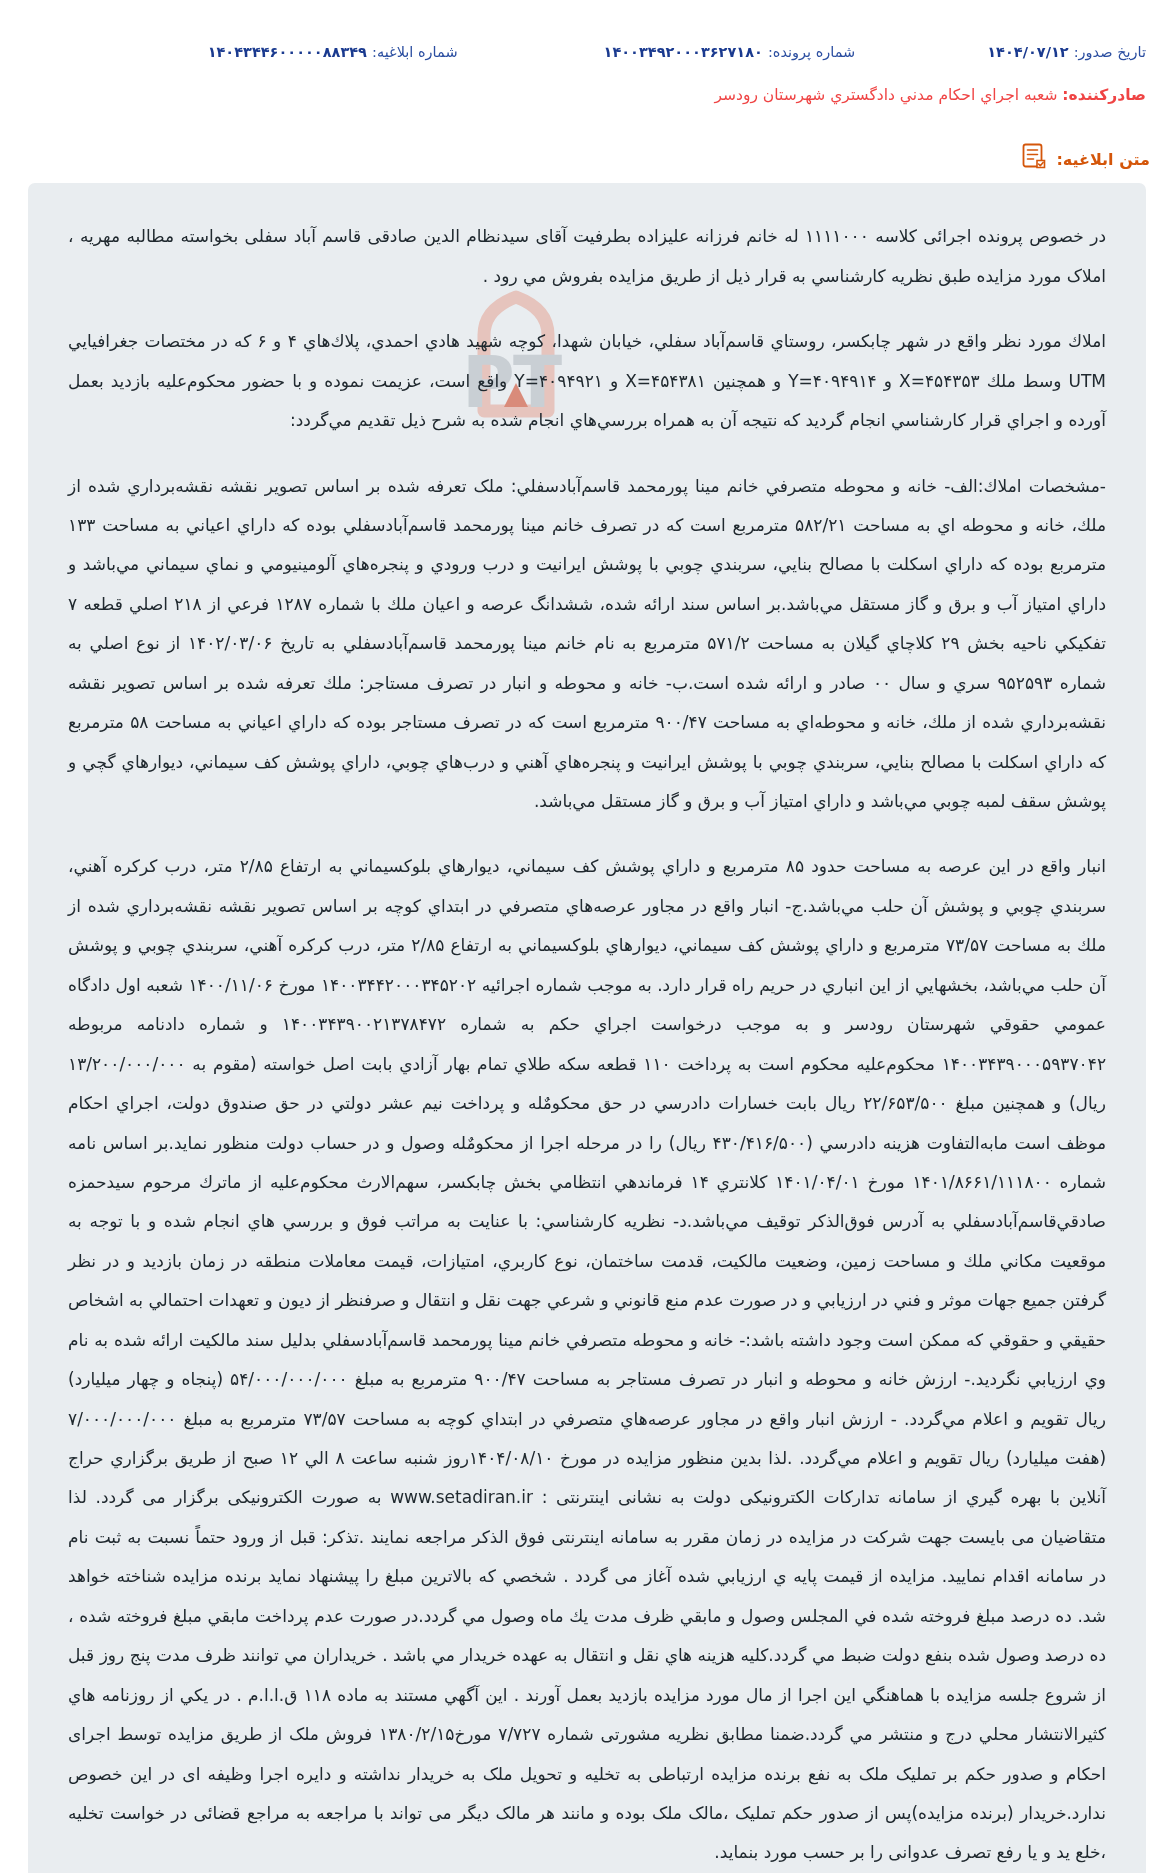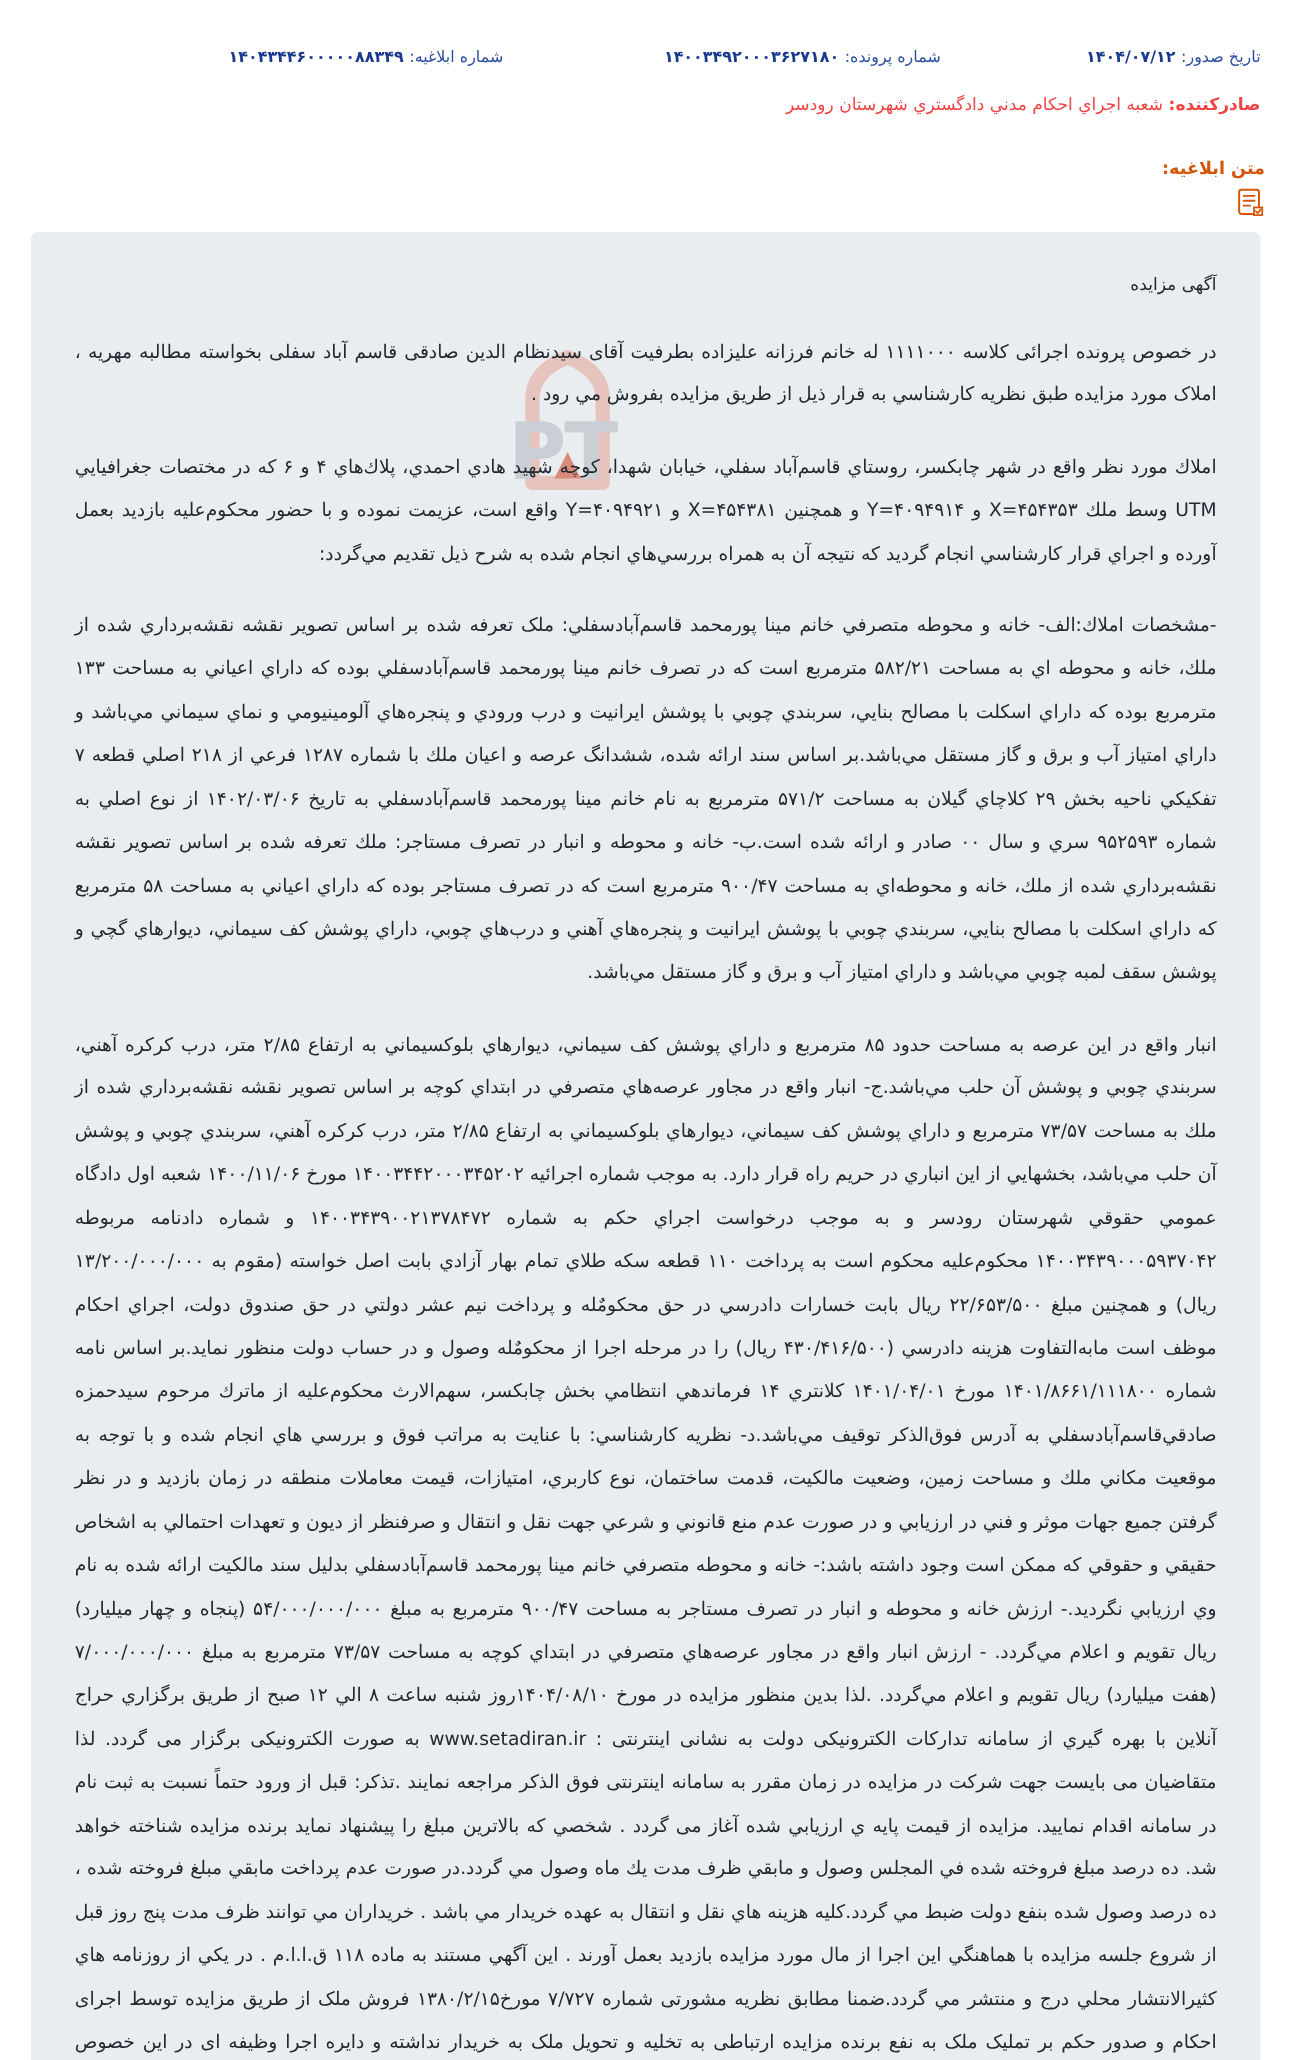--- a/index.html
+++ b/index.html
@@ -57,22 +57,22 @@
     color: #ef4444;
   }
   .header-line .hl-value {
     font-weight: 400;
     color: #ef4444;
   }
 
   
   .section-title-row {
     display: flex;
-    flex-direction: column;
-    align-items: flex-start;
+    flex-direction: row;
+    align-items: flex-end;
     justify-content: flex-start;
     padding: 18px 24px 0 28px;
     gap: 9px;
   }
   .section-title-text {
     font-size: 16px;
     font-weight: 700;
     color: #d4560a;
   }
   .doc-icon {
@@ -190,21 +190,20 @@
     <div class="watermark">
       <svg viewBox="0 0 560 150" width="560" height="150" xmlns="http://www.w3.org/2000/svg">
         <path d="M20 132 L20 56 Q20 30 52 18 Q84 30 84 56 L84 132 Z" fill="none" stroke="#e6c4bd" stroke-width="13" stroke-linejoin="round"></path>
         <path d="M40 128 L52 104 L64 128 Z" fill="#d98b7a"></path>
         <text class="wm-text" x="96" y="128">DataTeamGPT</text>
       </svg>
     </div>
 
     <div class="panel-inner">
 
-      <div class="ann-title">آگهی مزایده</div>
 
       <div class="para">در خصوص پرونده اجرائی كلاسه ۱۱۱۱۰۰۰ له خانم فرزانه علیزاده بطرفیت آقای سیدنظام الدین صادقی قاسم آباد سفلی بخواسته مطالبه مهریه ، املاک مورد مزایده طبق نظریه كارشناسي به قرار ذیل از طریق مزایده بفروش مي رود .</div>
       <div class="para">املاك مورد نظر واقع در شهر چابكسر، روستاي قاسم‌آباد سفلي، خیابان شهدا، كوچه شهید هادي احمدي، پلاك‌هاي ۴ و ۶  كه در مختصات جغرافیایي UTM وسط ملك X=۴۵۴۳۵۳ و Y=۴۰۹۴۹۱۴ و همچنین X=۴۵۴۳۸۱ و Y=۴۰۹۴۹۲۱ واقع است، عزیمت نموده و با حضور محكوم‌علیه بازدید بعمل آورده و اجراي قرار كارشناسي انجام گردید كه نتیجه آن به همراه بررسي‌هاي انجام شده به شرح ذیل تقدیم مي‌گردد:</div>
       <div class="para">-مشخصات املاك:الف- خانه و محوطه متصرفي خانم مینا پورمحمد قاسم‌آبادسفلي: ملک تعرفه شده بر اساس تصویر نقشه نقشه‌برداري شده از ملك، خانه و محوطه اي به مساحت ۵۸۲/۲۱ مترمربع است كه در تصرف خانم مینا پورمحمد قاسم‌آبادسفلي بوده كه داراي اعیاني به مساحت ۱۳۳ مترمربع بوده كه داراي اسكلت با مصالح بنایي، سربندي چوبي با پوشش ایرانیت و درب ورودي و پنجره‌هاي آلومینیومي و نماي سیماني مي‌باشد و داراي امتیاز آب و برق و گاز مستقل مي‌باشد.بر اساس سند ارائه شده، ششدانگ عرصه و اعیان ملك با شماره ۱۲۸۷ فرعي از ۲۱۸ اصلي قطعه ۷ تفكیكي ناحیه بخش ۲۹ كلاچاي گیلان به مساحت ۵۷۱/۲ مترمربع به نام خانم مینا پورمحمد قاسم‌آبادسفلي به تاریخ ۱۴۰۲/۰۳/۰۶ از نوع اصلي به شماره ۹۵۲۵۹۳ سري و سال ۰۰ صادر و ارائه شده است.ب- خانه و محوطه و انبار در تصرف مستاجر: ملك تعرفه شده بر اساس تصویر نقشه نقشه‌برداري شده از ملك، خانه و محوطه‌اي به مساحت ۹۰۰/۴۷ مترمربع است كه در تصرف مستاجر بوده كه داراي اعیاني به مساحت ۵۸ مترمربع كه داراي اسكلت با مصالح بنایي، سربندي چوبي با پوشش ایرانیت و پنجره‌هاي آهني و درب‌هاي چوبي، داراي پوشش كف سیماني، دیوارهاي گچي و پوشش سقف لمبه چوبي مي‌باشد و داراي امتیاز آب و برق و گاز مستقل مي‌باشد.</div>
       <div class="para">انبار واقع در این عرصه به مساحت حدود ۸۵ مترمربع و داراي پوشش كف سیماني، دیوارهاي بلوكسیماني به ارتفاع ۲/۸۵ متر، درب كركره آهني، سربندي چوبي و پوشش آن حلب مي‌باشد.ج- انبار واقع در مجاور عرصه‌هاي متصرفي در ابتداي كوچه بر اساس تصویر نقشه نقشه‌برداري شده از ملك به مساحت ۷۳/۵۷ مترمربع و داراي پوشش كف سیماني، دیوارهاي بلوكسیماني به ارتفاع ۲/۸۵ متر، درب كركره آهني، سربندي چوبي و پوشش آن حلب مي‌باشد، بخشهایي از این انباري در حریم راه قرار دارد. به موجب شماره اجرائیه ۱۴۰۰۳۴۴۲۰۰۰۳۴۵۲۰۲ مورخ ۱۴۰۰/۱۱/۰۶ شعبه اول دادگاه عمومي حقوقي شهرستان رودسر و به موجب درخواست اجراي حكم به شماره ۱۴۰۰۳۴۳۹۰۰۲۱۳۷۸۴۷۲ و شماره دادنامه مربوطه ۱۴۰۰۳۴۳۹۰۰۰۵۹۳۷۰۴۲ محكوم‌علیه محكوم است به پرداخت ۱۱۰ قطعه سكه طلاي تمام بهار آزادي بابت اصل خواسته (مقوم به ۱۳/۲۰۰/۰۰۰/۰۰۰ ریال) و همچنین مبلغ ۲۲/۶۵۳/۵۰۰ ریال بابت خسارات دادرسي در حق محكومٌله و پرداخت نیم عشر دولتي در حق صندوق دولت، اجراي احكام موظف است مابه‌التفاوت هزینه دادرسي (۴۳۰/۴۱۶/۵۰۰ ریال) را در مرحله اجرا از محكومٌله وصول و در حساب دولت منظور نماید.بر اساس نامه شماره ۱۴۰۱/۸۶۶۱/۱۱۱۸۰۰ مورخ ۱۴۰۱/۰۴/۰۱ كلانتري ۱۴ فرماندهي انتظامي بخش چابكسر، سهم‌الارث محكوم‌علیه از ماترك مرحوم سیدحمزه صادقي‌قاسم‌آبادسفلي به آدرس فوق‌الذكر توقیف مي‌باشد.د- نظریه كارشناسي: با عنایت به مراتب فوق و بررسي هاي انجام شده و با توجه به موقعیت مكاني ملك و مساحت زمین، وضعیت مالكیت، قدمت ساختمان، نوع كاربري، امتیازات، قیمت معاملات منطقه در زمان بازدید و در نظر گرفتن جمیع جهات موثر و فني در ارزیابي و در صورت عدم منع قانوني و شرعي جهت نقل و انتقال و صرفنظر از دیون و تعهدات احتمالي به اشخاص حقیقي و حقوقي كه ممكن است وجود داشته باشد:- خانه و محوطه متصرفي خانم مینا پورمحمد قاسم‌آبادسفلي بدلیل سند مالكیت ارائه شده به نام وي ارزیابي نگردید.- ارزش خانه و محوطه و انبار در تصرف مستاجر به مساحت ۹۰۰/۴۷ مترمربع به مبلغ ۵۴/۰۰۰/۰۰۰/۰۰۰ (پنجاه و چهار میلیارد) ریال تقویم و اعلام مي‌گردد. - ارزش انبار واقع در مجاور عرصه‌هاي متصرفي در ابتداي كوچه به مساحت ۷۳/۵۷ مترمربع به مبلغ ۷/۰۰۰/۰۰۰/۰۰۰ (هفت میلیارد) ریال تقویم و اعلام مي‌گردد. .لذا بدین منظور مزایده در مورخ ۱۴۰۴/۰۸/۱۰روز شنبه ساعت ۸ الي ۱۲ صبح از طریق برگزاري حراج آنلاین با بهره گیري از سامانه تدارکات الکترونیکی دولت به نشانی اینترنتی  :  www.setadiran.ir به صورت الکترونیکی برگزار می گردد. لذا متقاضیان می بایست جهت شرکت در مزایده در زمان مقرر به سامانه اینترنتی فوق الذکر مراجعه نمایند .تذکر: قبل از ورود حتماً نسبت به ثبت نام در سامانه اقدام نمایید. مزایده از قیمت پایه ي ارزیابي شده آغاز می گردد . شخصي كه بالاترین مبلغ را پیشنهاد نماید برنده مزایده شناخته خواهد شد. ده درصد مبلغ فروخته شده في المجلس وصول و مابقي ظرف مدت یك ماه وصول مي گردد.در صورت عدم پرداخت مابقي مبلغ فروخته شده ، ده درصد وصول شده بنفع دولت ضبط مي گردد.كلیه هزینه هاي نقل و انتقال به عهده خریدار مي باشد . خریداران مي توانند ظرف مدت پنج روز قبل از شروع جلسه مزایده با هماهنگي این اجرا از مال مورد مزایده بازدید بعمل آورند . این آگهي مستند به ماده ۱۱۸ ق.ا.ا.م . در یكي از روزنامه هاي كثیرالانتشار محلي درج و منتشر مي گردد.ضمنا مطابق نظریه مشورتی شماره ۷/۷۲۷ مورخ۱۳۸۰/۲/۱۵ فروش ملک از طریق مزایده توسط اجرای احکام و صدور حکم بر تملیک ملک به نفع برنده مزایده ارتباطی به تخلیه و تحویل ملک به خریدار نداشته و دایره اجرا وظیفه ای در این خصوص ندارد.خریدار (برنده مزایده)پس از صدور حکم تملیک ،مالک ملک بوده و مانند هر مالک دیگر می تواند با مراجعه به مراجع قضائی در خواست تخلیه ،خلع ید و یا رفع تصرف عدوانی را بر حسب مورد بنماید.</div>
 
       <div class="sign">اجراي احكام مدني رودسر-خ</div>
 
     </div>
   </div>

